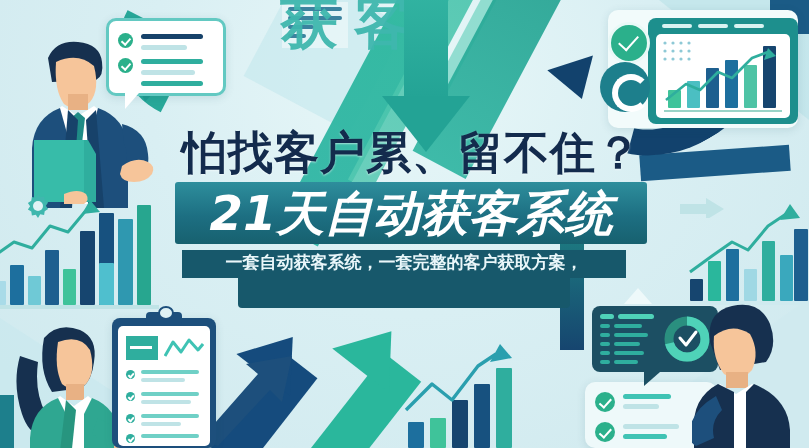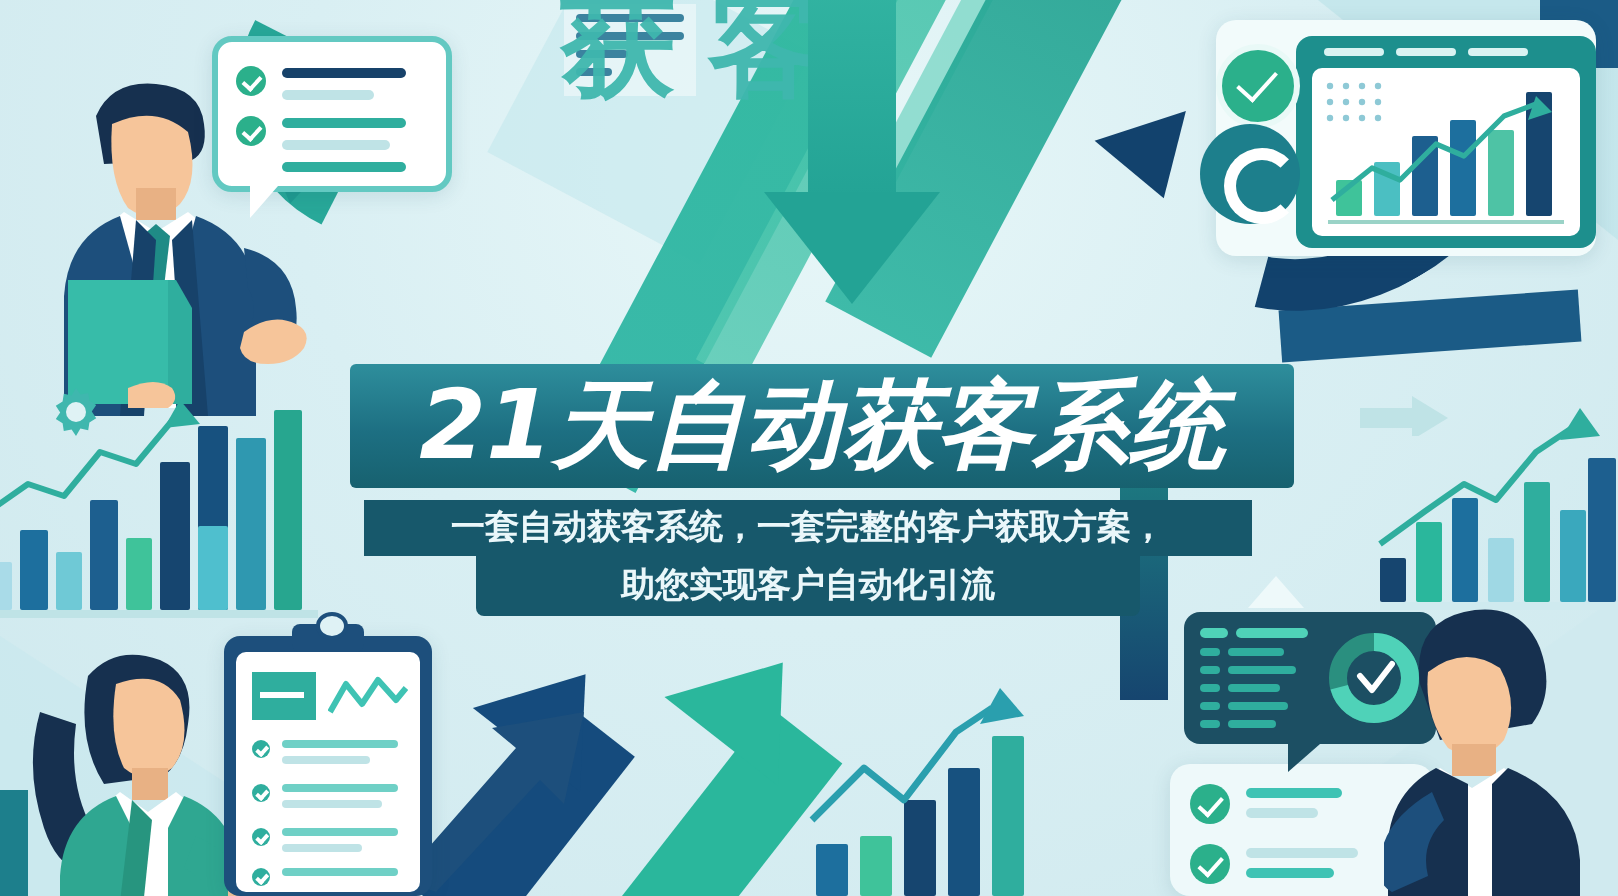--- a/index.html
+++ b/index.html
@@ -89,21 +89,21 @@
     position:absolute;left:178px;top:184px;width:466px;height:58px;
     font-size:48px;font-weight:bold;color:#ffffff;line-height:58px;
     letter-spacing:0px;text-align:center;white-space:nowrap;
     font-family:"DejaVu Sans","Liberation Sans",sans-serif;
     font-style:italic;
   }
   #band3a{position:absolute;left:182px;top:250px;width:444px;height:28px;background:#17586b;}
   #band3b{position:absolute;left:238px;top:278px;width:332px;height:30px;background:#17586b;border-bottom-left-radius:4px;border-bottom-right-radius:4px;}
   #sub1{position:absolute;left:182px;top:250px;width:444px;height:28px;line-height:28px;text-align:center;
     color:#eaf7fa;font-size:17px;font-weight:bold;white-space:nowrap;
-    font-family:Liberation Serif, serif;}
+    font-family:Liberation Mono, monospace;}
   #sub2{position:absolute;left:238px;top:279px;width:332px;height:28px;line-height:28px;text-align:center;
     color:#eaf7fa;font-size:17px;font-weight:bold;white-space:nowrap;
     font-family:"DejaVu Sans","Liberation Sans",sans-serif;}
 
   .gear{position:absolute;}
 </style>
 </head>
 <body>
 
 <div id="poster">
@@ -367,22 +367,22 @@
       <path d="M28 84 l16 10 l16 -10 l12 10 v54 h-56 v-54 z" fill="#ffffff"></path>
       <path d="M26 84 q-26 14 -24 46 l0 18 h40 l0 -56 z" fill="#16304f"></path>
       <path d="M62 84 q34 14 36 46 l0 18 h-44 l0 -56 z" fill="#16304f"></path>
       <path d="M24 96 q-24 14 -26 34 q-2 12 6 16 l18 -8 q-4 -16 8 -28 z" fill="#1d4f7c"></path>
       <path d="M-4 128 q-18 -2 -26 8 q-4 8 4 12 q12 4 24 -4 z" fill="#f6c59a"></path>
     </svg>
   </div>
 
   <div style="position:absolute;left:624px;top:288px;width:0;height:0;border-left:14px solid transparent;border-right:14px solid transparent;border-bottom:16px solid #eef9fa;"></div>
 
+  <div id="headline1">怕找客户累、留不住？</div>
 
   <div id="band2"></div>
   <div id="headline2">21天自动获客系统</div>
 
   <div id="band3a"></div>
   <div id="band3b"></div>
   <div id="sub1">一套自动获客系统，一套完整的客户获取方案，</div>
-  <div id="sub2">助您实现客户自动化引流</div>
 
 </div>
 
 </body></html>

